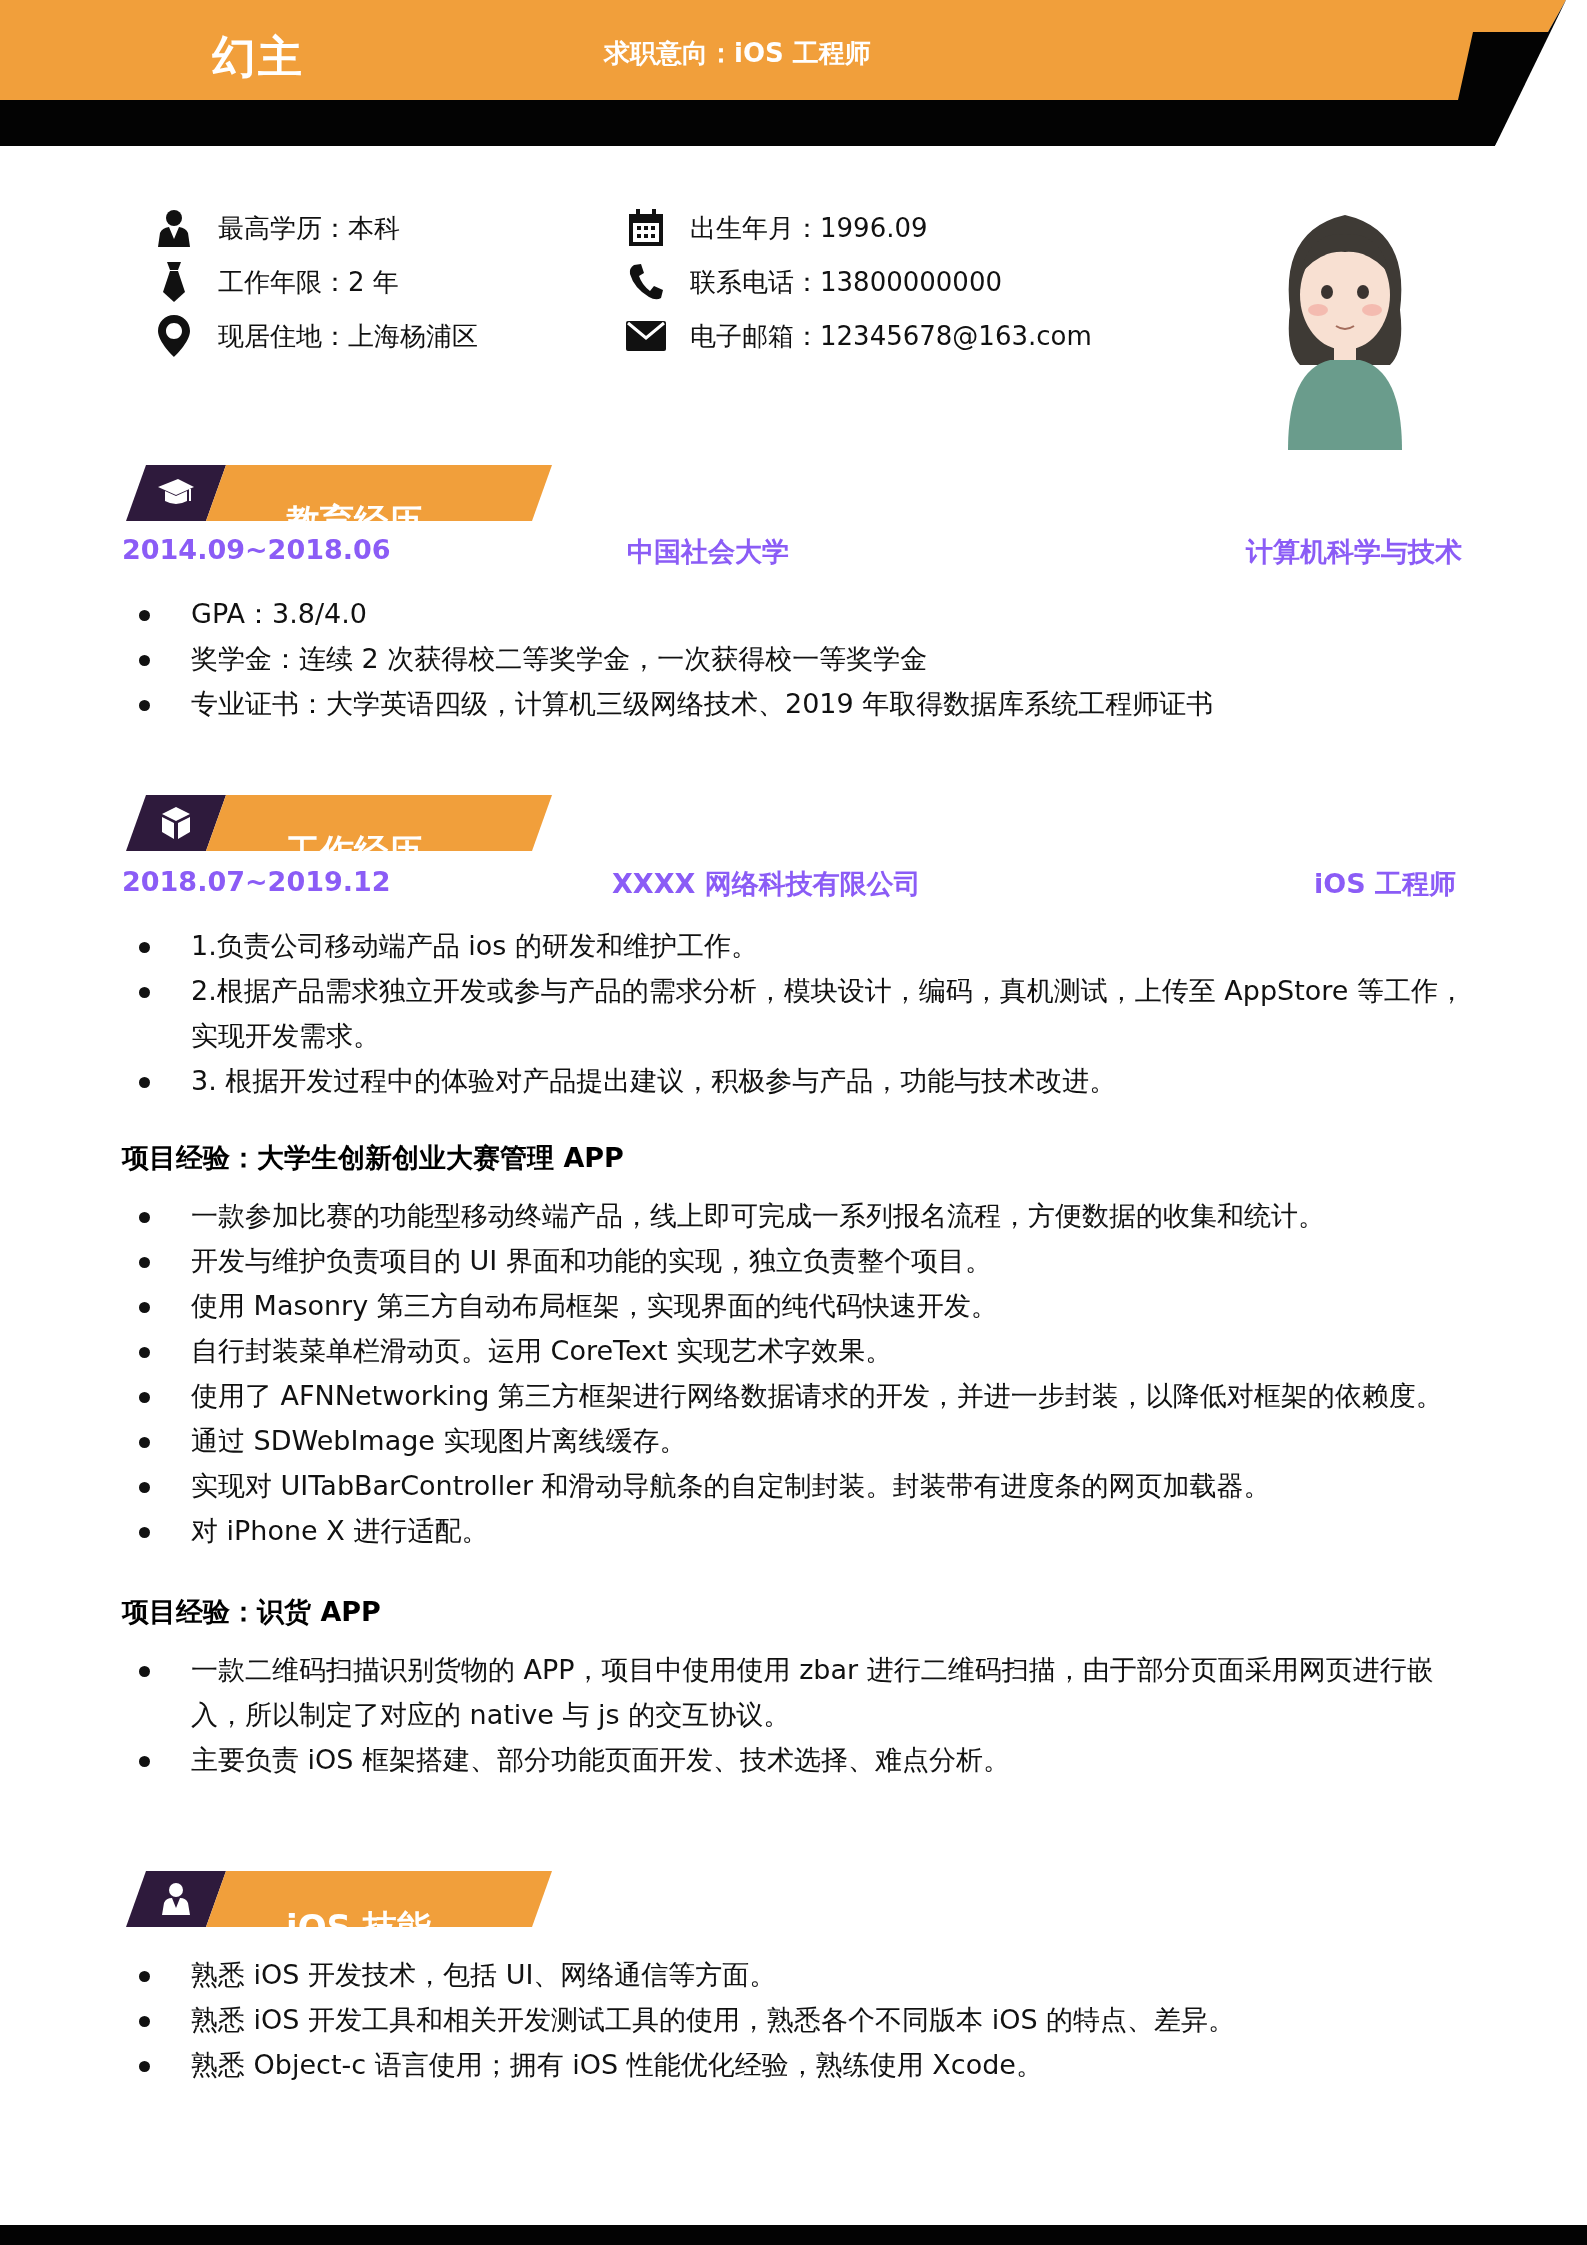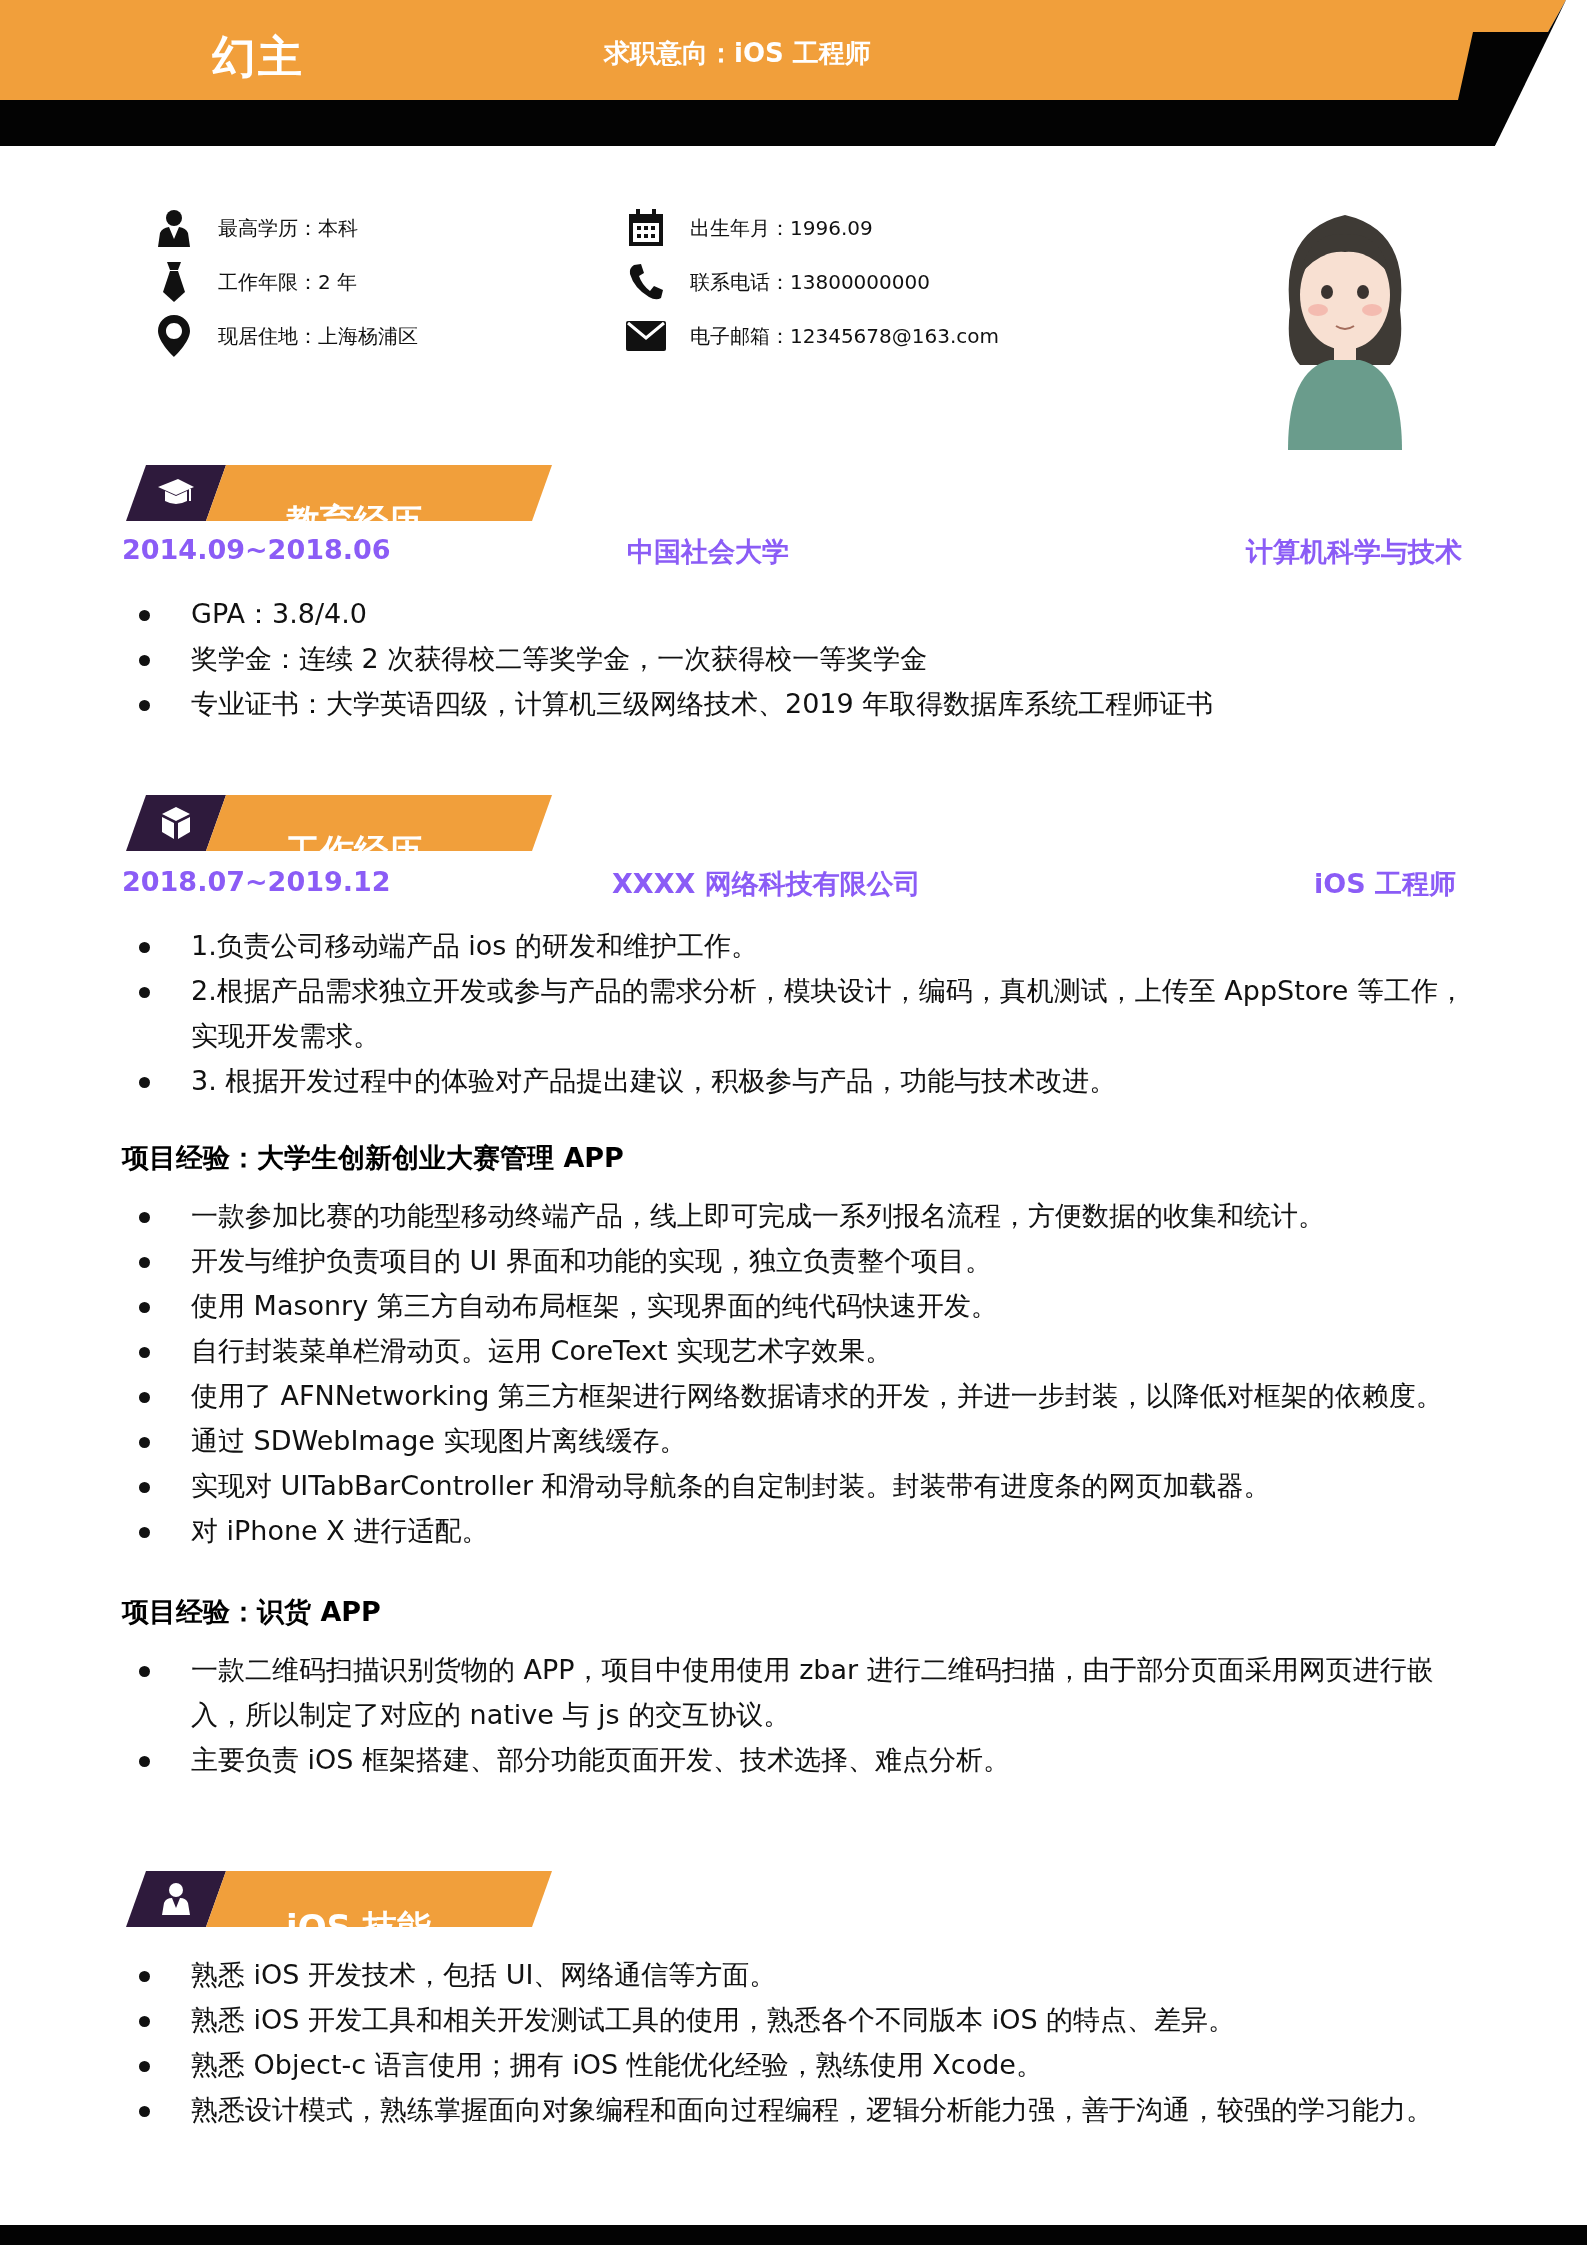--- a/index.html
+++ b/index.html
@@ -4,21 +4,21 @@
 <style>
   html, body { margin:0; padding:0; background:#ffffff; }
   body { width:1587px; height:2245px; position:relative; overflow:hidden;
          font-family:"DejaVu Sans","Liberation Sans",sans-serif; color:#111; }
   .abs { position:absolute; }
   .hdr-shape { left:0; top:0; width:1587px; height:150px; }
   .name { left:212px; top:28px; font-size:44px; font-weight:bold; color:#fff; letter-spacing:2px; }
   .intent { left:604px; top:36px; font-size:26px; font-weight:bold; color:#fff; }
 
   
-  .info-row { position:absolute; display:flex; align-items:center; font-size:20px; color:#111; }
+  .info-row { position:absolute; display:flex; align-items:center; font-size:26px; color:#111; }
   .info-row .ic { width:44px; height:40px; display:flex; align-items:center; justify-content:center; margin-right:22px; }
 
   
   .avatar { left:1270px; top:190px; width:150px; height:260px; }
 
   
   .sec { position:absolute; left:126px; width:426px; height:56px; }
   .sec .dark { position:absolute; left:0; top:0; width:100px; height:56px; background:#2e1a3c;
     clip-path:polygon(20px 0, 100px 0, 80px 56px, 0 56px); }
   .sec .orange { position:absolute; left:80px; top:0; width:346px; height:56px; background:#f19f3b;
@@ -193,16 +193,15 @@
   <svg class="icon" viewBox="0 0 40 36" width="40" height="36">
     <circle cx="20" cy="9" r="7" fill="#fff"></circle>
     <path d="M6 34 L8 22 Q10 17 16 17 L20 27 L24 17 Q30 17 32 22 L34 34 Z" fill="#fff"></path>
   </svg>
   <div class="label">iOS 技能</div>
 </div>
 <ul class="list" style="top:1937px;">
   <li>熟悉 iOS 开发技术，包括 UI、网络通信等方面。</li>
   <li>熟悉 iOS 开发工具和相关开发测试工具的使用，熟悉各个不同版本 iOS 的特点、差异。</li>
   <li>熟悉 Object-c 语言使用；拥有 iOS 性能优化经验，熟练使用 Xcode。</li>
-  <li>熟悉设计模式，熟练掌握面向对象编程和面向过程编程，逻辑分析能力强，善于沟通，较强的学习能力。</li>
 </ul>
 
 <div class="abs footer-bar"></div>
 
 </body></html>

